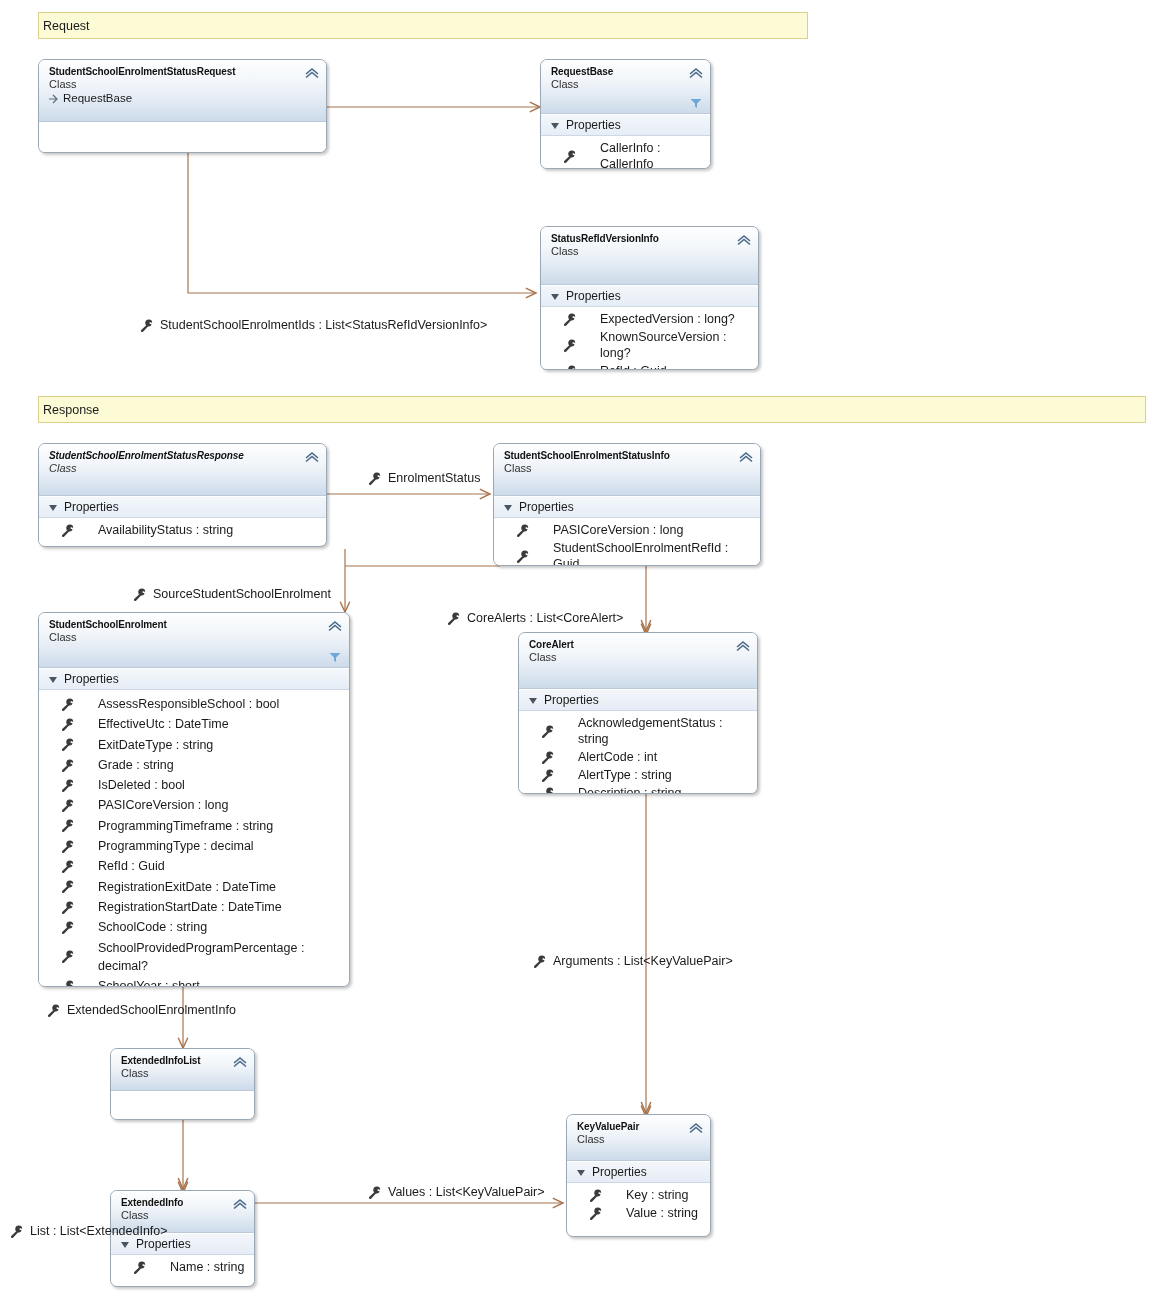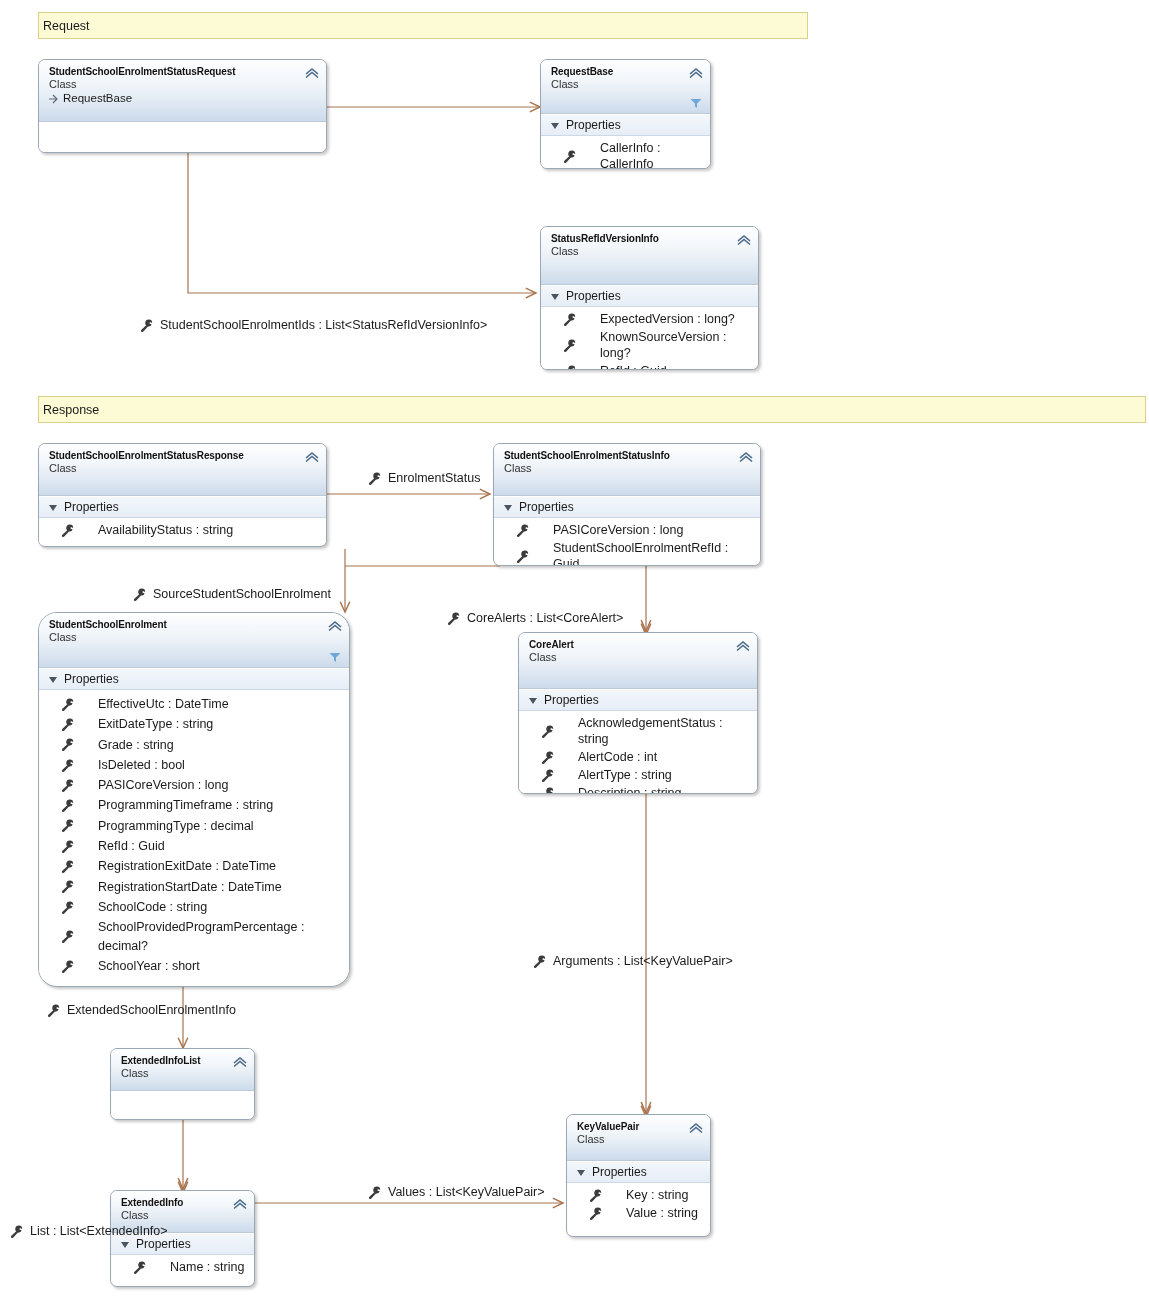--- a/index.html
+++ b/index.html
@@ -189,21 +189,21 @@
         <svg class="wrench" viewBox="0 0 13 13">
             <path d="M8.6,0.6 a3.4,3.4 0 1 0 3.1,4.9 l-2.3,-1.0 0.5,-1.5 2.3,0.9 A3.4,3.4 0 0 0 8.6,0.6 Z" fill="#3b3b3b"></path>
             <path d="M7.3,5.3 L1.2,11.0 a1.3,1.3 0 0 0 1.8,1.8 L8.7,6.7 Z" fill="#3b3b3b"></path>
           </svg>
         <span>RefId : Guid</span>
       </div>
     </div>
   </div>
 
   <div class="cls" style="left:38px; top:443px; width:289px; height:104px;">
-    <div class="cls-head" style="min-height:52px;">
+    <div class="cls-head" style="min-height:52px;font-style:italic;">
       <div class="cls-title">StudentSchoolEnrolmentStatusResponse</div>
       <div class="cls-stereo">Class</div>
       <svg class="chev" viewBox="0 0 14 12">
         <path d="M1,7 L7,2 L13,7 M1,10.5 L7,5.5 L13,10.5" stroke="#4a6a8a" stroke-width="1.6" fill="none"></path>
       </svg>
     </div>
     <div class="comp-head">
       <span class="tri"></span>
       <span>Properties</span>
     </div>
@@ -241,36 +241,43 @@
       <div class="member">
         <svg class="wrench" viewBox="0 0 13 13">
             <path d="M8.6,0.6 a3.4,3.4 0 1 0 3.1,4.9 l-2.3,-1.0 0.5,-1.5 2.3,0.9 A3.4,3.4 0 0 0 8.6,0.6 Z" fill="#3b3b3b"></path>
             <path d="M7.3,5.3 L1.2,11.0 a1.3,1.3 0 0 0 1.8,1.8 L8.7,6.7 Z" fill="#3b3b3b"></path>
           </svg>
         <span>StudentSchoolEnrolmentRefId : Guid</span>
       </div>
     </div>
   </div>
 
-  <div class="cls" style="left:38px; top:612px; width:312px; height:375px;border-radius:19px;">
+  <div class="cls" style="left:38px; top:612px; width:312px; height:375px;">
     <div class="cls-head" style="min-height:55px;">
       <div class="cls-title">StudentSchoolEnrolment</div>
       <div class="cls-stereo">Class</div>
       <svg class="chev" viewBox="0 0 14 12">
         <path d="M1,7 L7,2 L13,7 M1,10.5 L7,5.5 L13,10.5" stroke="#4a6a8a" stroke-width="1.6" fill="none"></path>
       </svg>
       <svg class="funnel" viewBox="0 0 12 11">
         <path d="M0.5,1 L11.5,1 L7,5.5 L7,10 L5,8.5 L5,5.5 Z" fill="#5b9bd5" opacity="0.85"></path>
       </svg>
     </div>
     <div class="comp-head">
       <span class="tri"></span>
       <span>Properties</span>
     </div>
     <div class="members" style="padding-top:4px;">
+      <div class="member" style="line-height:18.3px;">
+          <svg class="wrench" viewBox="0 0 13 13">
+            <path d="M8.6,0.6 a3.4,3.4 0 1 0 3.1,4.9 l-2.3,-1.0 0.5,-1.5 2.3,0.9 A3.4,3.4 0 0 0 8.6,0.6 Z" fill="#3b3b3b"></path>
+            <path d="M7.3,5.3 L1.2,11.0 a1.3,1.3 0 0 0 1.8,1.8 L8.7,6.7 Z" fill="#3b3b3b"></path>
+          </svg>
+          <span>AssessResponsibleSchool : bool</span>
+        </div>
       <div class="member" style="line-height:18.3px;">
           <svg class="wrench" viewBox="0 0 13 13">
             <path d="M8.6,0.6 a3.4,3.4 0 1 0 3.1,4.9 l-2.3,-1.0 0.5,-1.5 2.3,0.9 A3.4,3.4 0 0 0 8.6,0.6 Z" fill="#3b3b3b"></path>
             <path d="M7.3,5.3 L1.2,11.0 a1.3,1.3 0 0 0 1.8,1.8 L8.7,6.7 Z" fill="#3b3b3b"></path>
           </svg>
           <span>EffectiveUtc : DateTime</span>
         </div>
       <div class="member" style="line-height:18.3px;">
           <svg class="wrench" viewBox="0 0 13 13">
             <path d="M8.6,0.6 a3.4,3.4 0 1 0 3.1,4.9 l-2.3,-1.0 0.5,-1.5 2.3,0.9 A3.4,3.4 0 0 0 8.6,0.6 Z" fill="#3b3b3b"></path>

